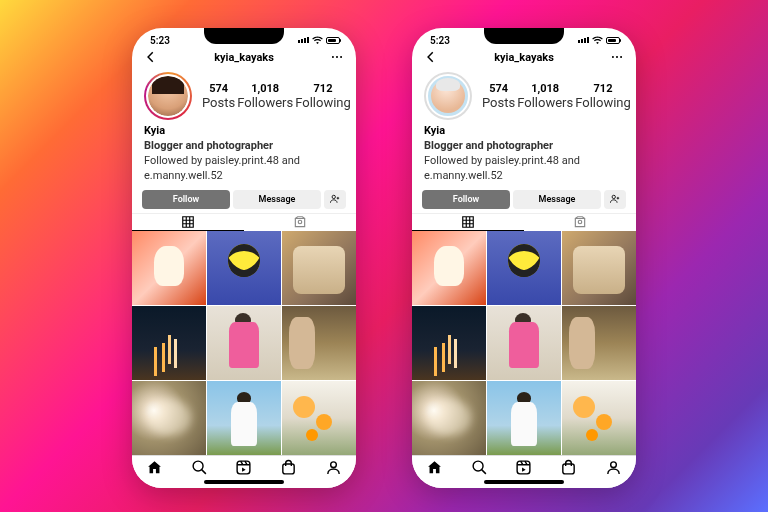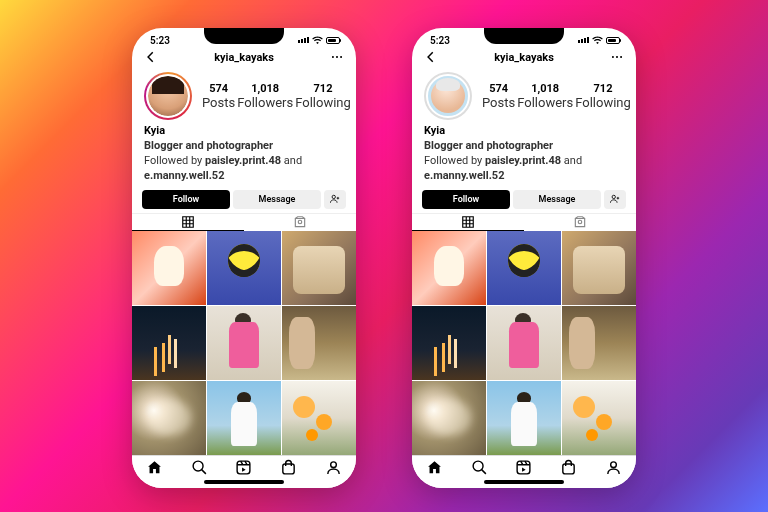--- a/index.html
+++ b/index.html
@@ -77,27 +77,27 @@
     background: #e8e8e8; border-radius: 50% 50% 30% 30%;
   }
   .stats { display: flex; gap: 2px; flex: 1; justify-content: space-around; }
   .stat { text-align: center; }
   .stat-num { font-size: 11px; font-weight: 700; }
   .stat-label { font-size: 13px; color: #333; }
   .bio { padding: 2px 4px 4px 12px; font-size: 11px; line-height: 1.35; }
   .bio .name { font-weight: 700; }
   .bio .desc { color: #333; font-weight: bold; }
   .bio .followed { color: #333; }
-  .bio .followed b { font-weight: 700; }
+  .bio .followed b { font-weight: 400; }
   .actions { display: flex; gap: 3px; padding: 2px 10px 4px 10px; }
   .btn {
     flex: 1; height: 19px; border-radius: 4px; font-size: 9px; font-weight: 600;
     display: flex; align-items: center; justify-content: center;
   }
-  .btn-primary { background: #000000; color: #fff; }
+  .btn-primary { background: #737373; color: #fff; }
   .btn-secondary { background: #efefef; color: #000; }
   .btn-icon { flex: 0 0 22px; background: #efefef; }
   .tabs { display: flex; height: 26px; border-top: 0.5px solid #eee; }
   .tab { flex: 1; display: flex; align-items: center; justify-content: center; }
   .tab.active { border-bottom: 1.5px solid #000; }
   .tab svg { width: 14px; height: 14px; }
   .grid { display: grid; grid-template-columns: repeat(3,1fr); gap: 1px; background: #fff; }
   .cell { aspect-ratio: 1/1; background: #888; position: relative; overflow: hidden; }
   .c1 { background: linear-gradient(135deg, #ff8a65 0%, #ffccbc 50%, #d84315 100%); }
   .c1::after { content:""; position:absolute; top:20%; left:30%; width:40%; height:55%; background:#fff6e5; border-radius:40% 40% 30% 30%; }

